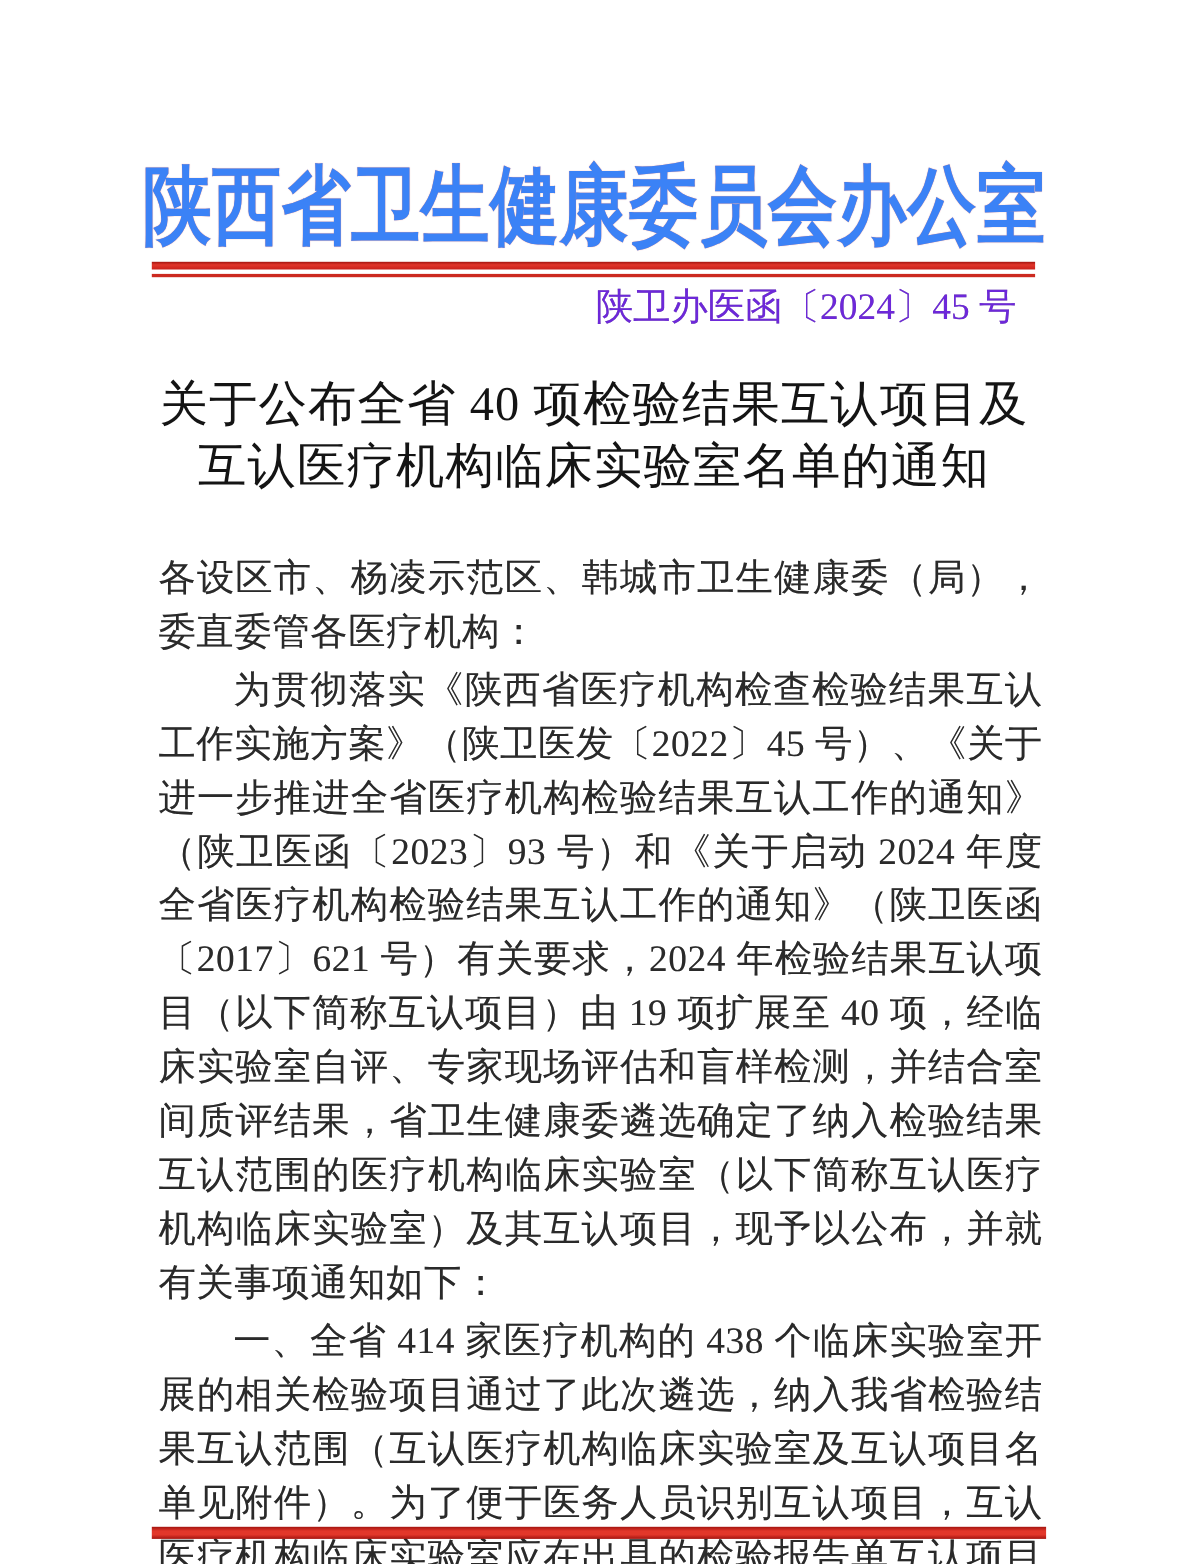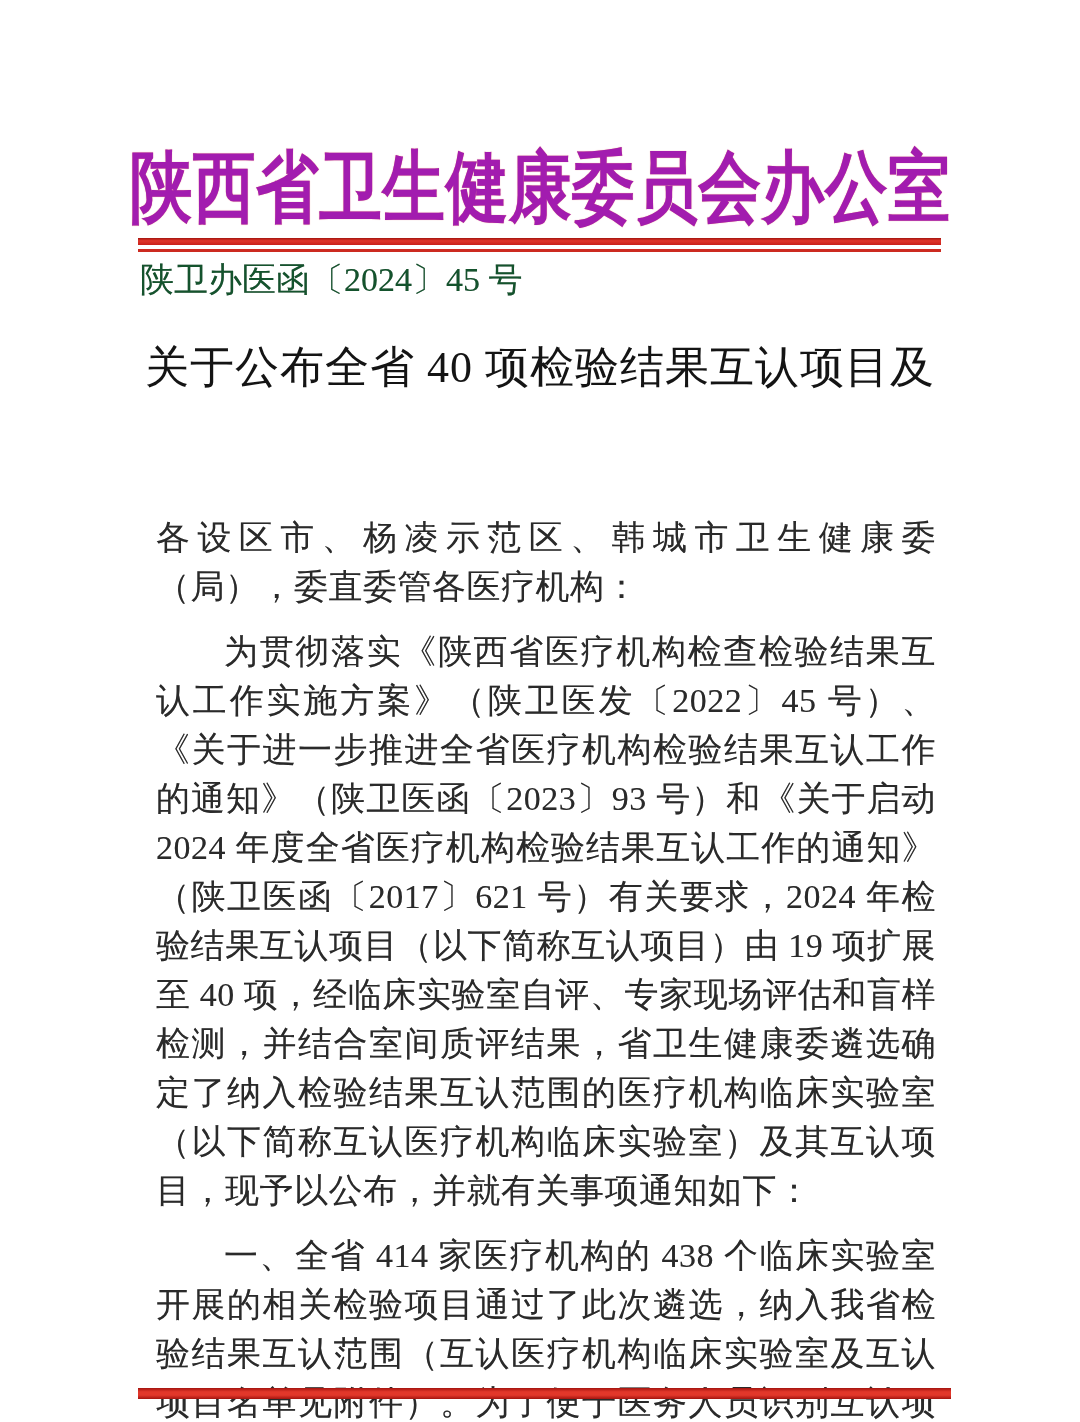--- a/index.html
+++ b/index.html
@@ -18,21 +18,21 @@
   }
 
   
   .letterhead {
     position: absolute;
     top: 136px;
     left: 0;
     width: 1080px;
     text-align: center;
     white-space: nowrap;
-    color: #a21caf;
+    color: #3b82f6;
   }
   .letterhead-inner {
     display: inline-block;
     font-size: 78px;
     font-weight: bold;
     letter-spacing: 1px;
     transform: scaleX(0.80);
     transform-origin: center;
     text-shadow: 0 0 1px rgba(216, 37, 28, 0.6);
   }
@@ -56,23 +56,24 @@
   }
 
   
   .doc-number {
     position: absolute;
     top: 258px;
     left: 140px;
     width: 812px;
     box-sizing: border-box;
     padding-right: 28px;
+    text-align: right;
     font-size: 34px;
     line-height: 44px;
-    color: #14532d;
+    color: #6d28d9;
     text-shadow: 0 0 0.5px rgba(0,0,0,0.35);
   }
 
   
   .notice-title {
     position: absolute;
     top: 340px;
     left: 80px;
     width: 920px;
     text-align: center;
@@ -91,21 +92,21 @@
     width: 812px;
     font-size: 34px;
     line-height: 49px;
     color: #2a2a2a;
     text-align: justify;
     text-justify: inter-ideograph;
     letter-spacing: 0.5px;
     text-shadow: 0 0 0.5px rgba(0,0,0,0.3);
   }
   .body-text p {
-    margin: 16px;
+    margin: 4px;
     padding: 0;
   }
   .body-text p.indent {
     text-indent: 2em;
   }
 
   
   .bottom-rule {
     position: absolute;
     top: 1388px;
@@ -124,20 +125,21 @@
     <span class="letterhead-inner">陕西省卫生健康委员会办公室</span>
   </div>
 
   <div class="rule-thick"></div>
   <div class="rule-thin"></div>
 
   <div class="doc-number">陕卫办医函〔2024〕45 号</div>
 
   <div class="notice-title">
     <div>关于公布全省 40 项检验结果互认项目及</div>
+    <div>互认医疗机构临床实验室名单的通知</div>
   </div>
 
   <div class="body-text">
     <p>各设区市、杨凌示范区、韩城市卫生健康委（局），委直委管各医疗机构：</p>
     <p class="indent">为贯彻落实《陕西省医疗机构检查检验结果互认工作实施方案》（陕卫医发〔2022〕45 号）、《关于进一步推进全省医疗机构检验结果互认工作的通知》（陕卫医函〔2023〕93 号）和《关于启动 2024 年度全省医疗机构检验结果互认工作的通知》（陕卫医函〔2017〕621 号）有关要求，2024 年检验结果互认项目（以下简称互认项目）由 19 项扩展至 40 项，经临床实验室自评、专家现场评估和盲样检测，并结合室间质评结果，省卫生健康委遴选确定了纳入检验结果互认范围的医疗机构临床实验室（以下简称互认医疗机构临床实验室）及其互认项目，现予以公布，并就有关事项通知如下：</p>
     <p class="indent">一、全省 414 家医疗机构的 438 个临床实验室开展的相关检验项目通过了此次遴选，纳入我省检验结果互认范围（互认医疗机构临床实验室及互认项目名单见附件）。为了便于医务人员识别互认项目，互认医疗机构临床实验室应在出具的检验报告单互认项目右侧标注互认标识。互认项目应注明检测方法。非互认医疗机构临床实验室出具的检验项目不得标注互认</p>
   </div>
 
   <div class="bottom-rule"></div>
 

